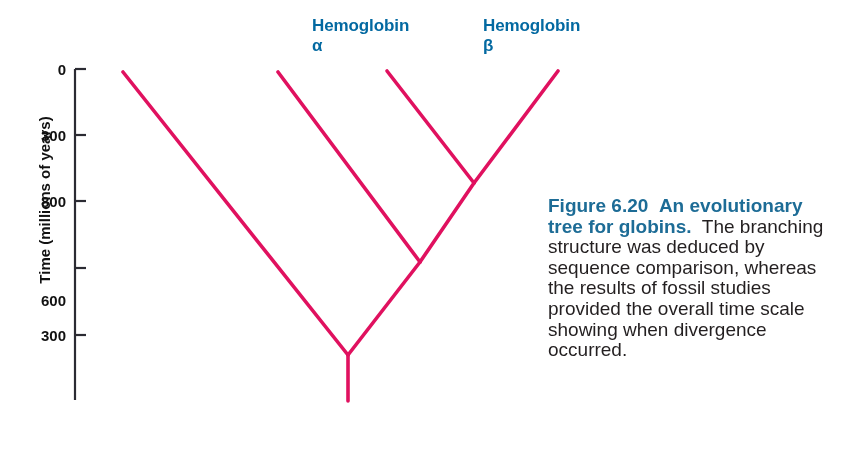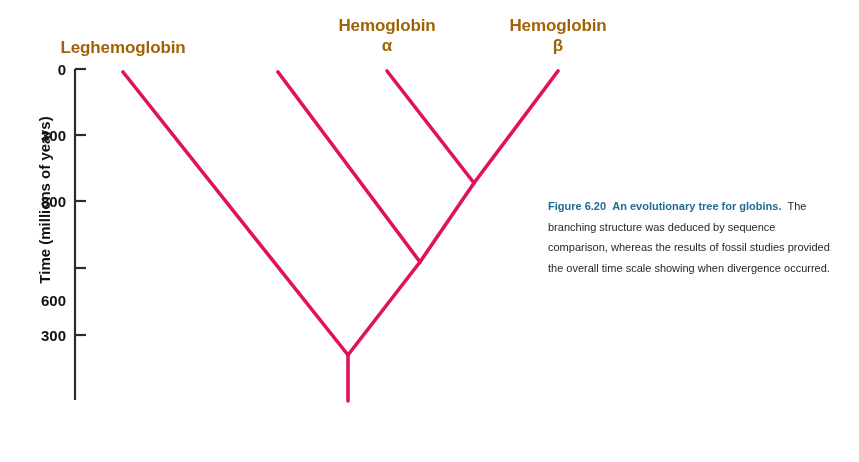--- a/index.html
+++ b/index.html
@@ -25,22 +25,21 @@
     position: absolute;
     left: 0;
     top: 0;
     width: 859px;
     height: 462px;
   }
 
   
   .taxon-label {
     position: absolute;
-    text-align: center;
-    color: #a16207;
+    color: #0369a1;
     font-family: "Liberation Sans", sans-serif;
     font-size: 17px;
     font-weight: bold;
     line-height: 20px;
     letter-spacing: -0.1px;
     white-space: nowrap;
   }
   .taxon-label .taxon-sub {
     display: block;
     font-weight: bold;
@@ -74,21 +73,21 @@
     white-space: nowrap;
   }
 
   
   #caption {
     position: absolute;
     left: 548px;
     top: 196px;
     width: 288px;
     font-family: "Liberation Sans", sans-serif;
-    font-size: 11px;
+    font-size: 19px;
     line-height: 20.6px;
     color: #231f20;
     font-weight: normal;
   }
   #caption .caption-head {
     color: #1d6c96;
     font-weight: bold;
   }
   #caption .caption-body {
     color: #231f20;
@@ -113,23 +112,20 @@
       <line x1="123" y1="72" x2="348" y2="355"></line>
       <line x1="278" y1="72" x2="420" y2="262"></line>
       <line x1="387" y1="71" x2="474" y2="183"></line>
       <line x1="558" y1="71" x2="474" y2="183"></line>
       <line x1="474" y1="183" x2="420" y2="262"></line>
       <line x1="420" y1="262" x2="348" y2="355"></line>
       <line x1="348" y1="355" x2="348" y2="401"></line>
     </g>
   </svg>
 
-  <div class="taxon-label" style="left:28px; top:38px; width:190px;">
-    <span>Leghemoglobin</span>
-  </div>
 
 
   <div class="taxon-label" style="left:312px; top:16px; width:150px;">
     <span>Hemoglobin</span>
     <span class="taxon-sub">α</span>
   </div>
 
   <div class="taxon-label" style="left:483px; top:16px; width:150px;">
     <span>Hemoglobin</span>
     <span class="taxon-sub">β</span>

